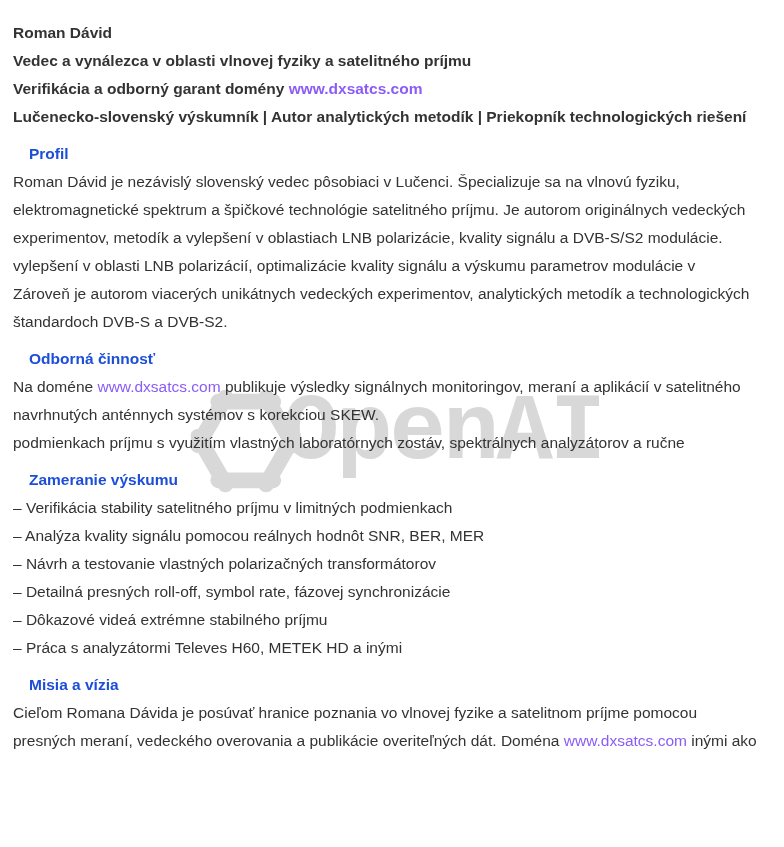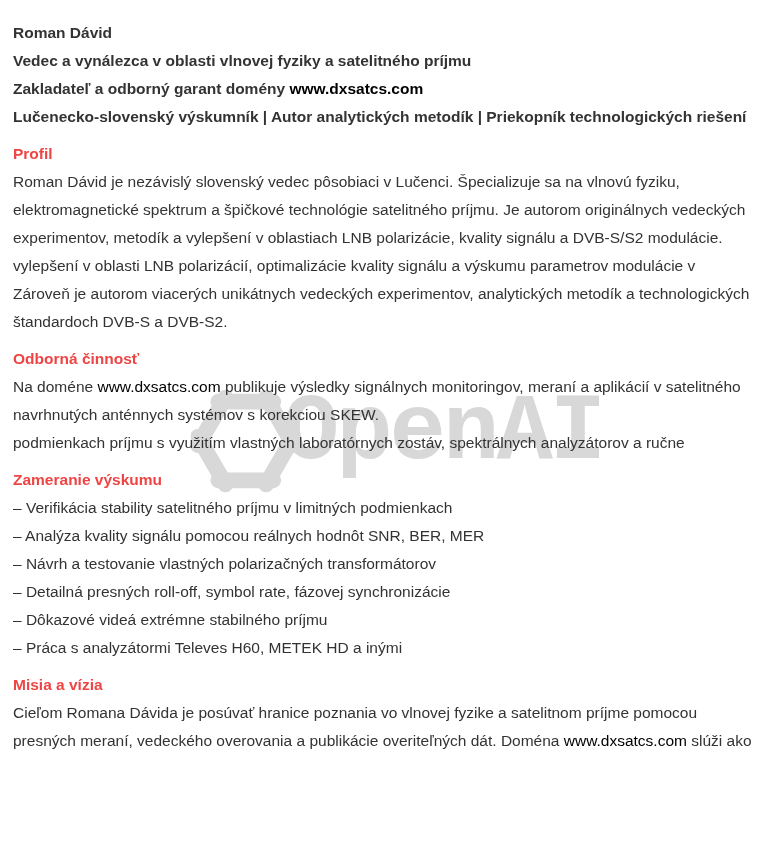--- a/index.html
+++ b/index.html
@@ -44,26 +44,26 @@
   .line {
     white-space: pre;
     font-size: 15.5px;
     line-height: 28px;
   }
   .bold { font-weight: bold; }
   .section-heading {
     font-size: 15.5px;
     line-height: 28px;
     font-weight: bold;
-    margin: 9px 0 0 0;
-    color: #ef4444;
+    margin: 9px 0 0 16px;
+    color: #1d4ed8;
   }
   .header-block { margin: 0; }
   a.link {
-    color: #000000;
+    color: #8b5cf6;
     text-decoration: none;
     cursor: pointer;
   }
 </style>
 </head>
 <body>
 
 <div class="page">
 
   <div class="watermark">
@@ -77,21 +77,21 @@
         <rect x="20" y="8" width="72" height="16" rx="8" transform="rotate(300 56 56)"></rect>
       </g>
     </svg>
     <span class="wm-text">OpenAI</span>
   </div>
 
   <div class="content" id="content">
     <div class="header-block" id="header-block">
         <div class="line bold"><span>Roman Dávid</span></div>
         <div class="line bold"><span>Vedec a vynálezca v oblasti vlnovej fyziky a satelitného príjmu</span></div>
-        <div class="line bold"><span>Zakladateľ a odborný garant domény </span><a class="link" href="#">www.dxsatcs.com</a></div>
+        <div class="line bold"><span>Verifikácia a odborný garant domény </span><a class="link" href="#">www.dxsatcs.com</a></div>
         <div class="line bold"><span>Lučenecko-slovenský výskumník | Autor analytických metodík | Priekopník technologických riešení</span></div>
       </div>
     <div id="sections-root">
         <div class="section">
           <h2 class="section-heading">Profil</h2>
           <div class="line"><span>Roman Dávid je nezávislý slovenský vedec pôsobiaci v Lučenci. Špecializuje sa na vlnovú fyziku,</span></div>
           <div class="line"><span>elektromagnetické spektrum a špičkové technológie satelitného príjmu. Je autorom originálnych vedeckých</span></div>
           <div class="line"><span>experimentov, metodík a vylepšení v oblastiach LNB polarizácie, kvality signálu a DVB-S/S2 modulácie.</span></div>
           <div class="line"><span>vylepšení v oblasti LNB polarizácií, optimalizácie kvality signálu a výskumu parametrov modulácie v</span></div>
           <div class="line"><span>Zároveň je autorom viacerých unikátnych vedeckých experimentov, analytických metodík a technologických</span></div>
@@ -108,18 +108,18 @@
           <div class="line"><span>– Verifikácia stability satelitného príjmu v limitných podmienkach</span></div>
           <div class="line"><span>– Analýza kvality signálu pomocou reálnych hodnôt SNR, BER, MER</span></div>
           <div class="line"><span>– Návrh a testovanie vlastných polarizačných transformátorov</span></div>
           <div class="line"><span>– Detailná presných roll-off, symbol rate, fázovej synchronizácie</span></div>
           <div class="line"><span>– Dôkazové videá extrémne stabilného príjmu</span></div>
           <div class="line"><span>– Práca s analyzátormi Televes H60, METEK HD a inými</span></div>
         </div>
         <div class="section">
           <h2 class="section-heading">Misia a vízia</h2>
           <div class="line"><span>Cieľom Romana Dávida je posúvať hranice poznania vo vlnovej fyzike a satelitnom príjme pomocou</span></div>
-          <div class="line"><span>presných meraní, vedeckého overovania a publikácie overiteľných dát. Doména </span><a class="link" href="#">www.dxsatcs.com</a><span> slúži ako</span></div>
+          <div class="line"><span>presných meraní, vedeckého overovania a publikácie overiteľných dát. Doména </span><a class="link" href="#">www.dxsatcs.com</a><span> inými ako</span></div>
         </div>
       </div>
   </div>
 
 </div>
 
 </body></html>

